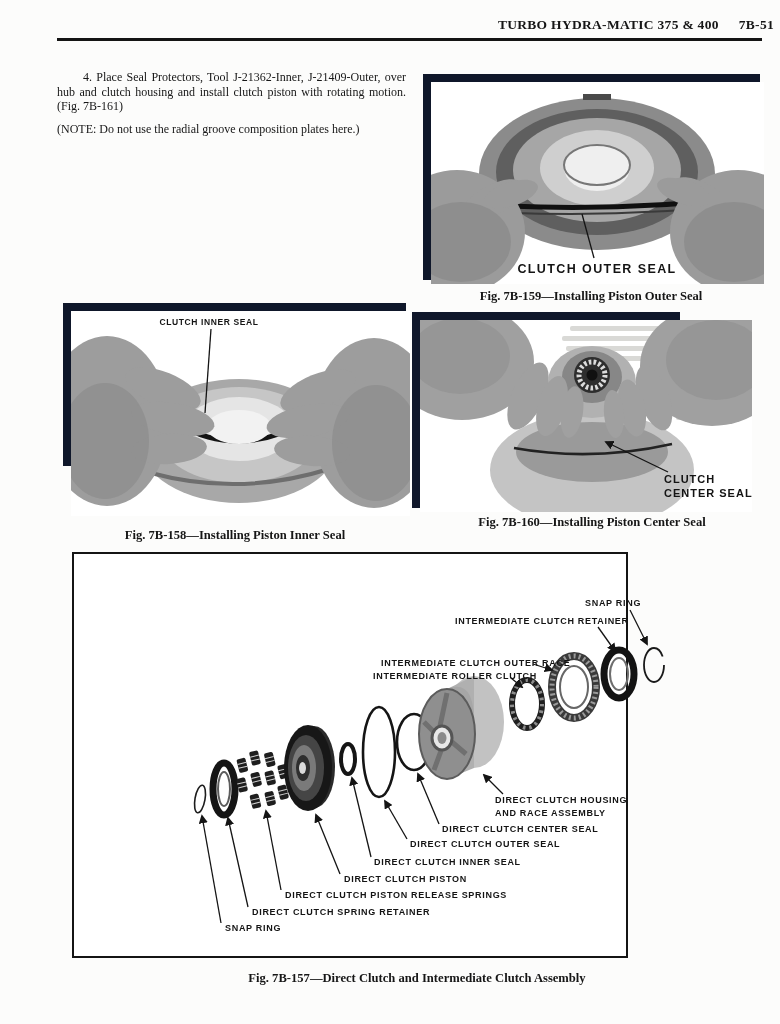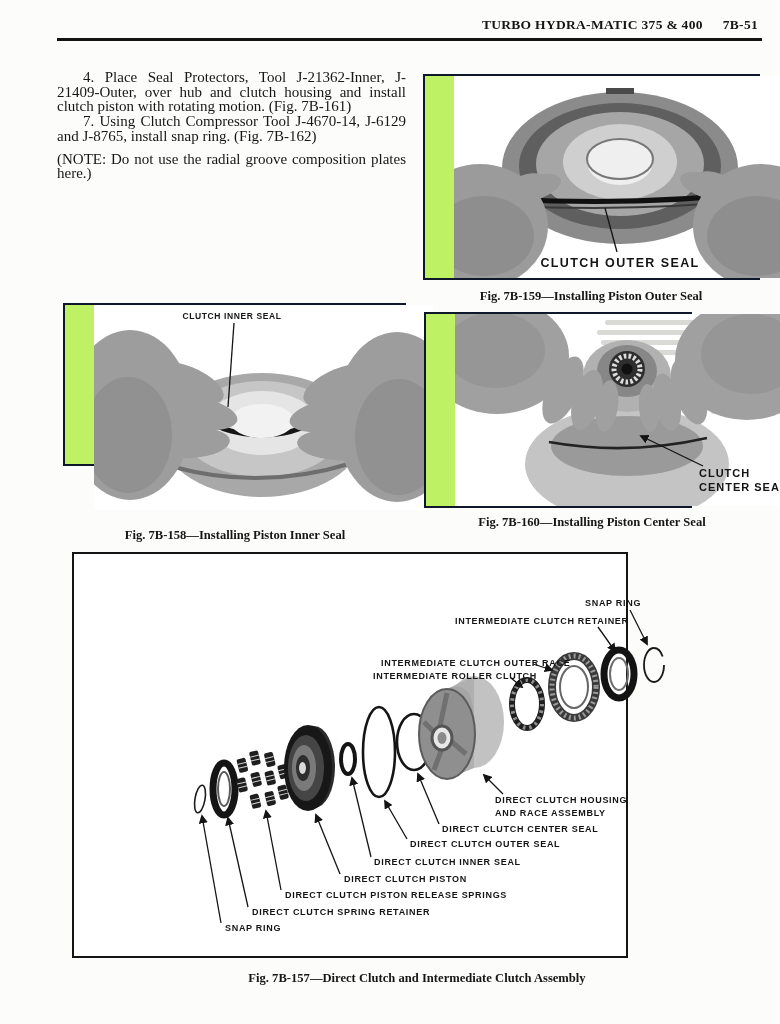--- a/index.html
+++ b/index.html
@@ -1,28 +1,28 @@
 <!DOCTYPE html>
 <html><head>
 <meta charset="utf-8">
 <style>
   html,body{margin:0;padding:0;background:#e9e9e6;}
   #page{position:relative;width:780px;height:1024px;background:#fcfcfb;overflow:hidden;
         font-family:"Liberation Serif",serif;color:#161616;}
   .abs{position:absolute;}
   
-  #hdr{top:17px;right:22px;font-weight:bold;font-size:13.5px;letter-spacing:.3px;white-space:nowrap;}
+  #hdr{top:17px;right:6px;font-weight:bold;font-size:13.5px;letter-spacing:.3px;white-space:nowrap;}
   #hdr .pgnum{margin-left:20px;}
   #hdr-rule{left:57px;top:38px;width:705px;height:3px;background:#141414;}
   
-  #bodycol{left:57px;top:70px;width:349px;font-size:15px;line-height:14.7px;text-align:justify;}
+  #bodycol{left:57px;top:70px;width:349px;font-size:12px;line-height:14.7px;text-align:justify;}
   #bodycol p{margin:0;text-indent:26px;}
   #bodycol p.note{text-indent:0;margin-top:8px;}
   
-  .photo{border:2px solid #0f172a;background:#bef264;box-sizing:border-box;padding-left:29px;}
+  .photo{border:8px solid #0f172a;background:#bef264;box-sizing:border-box;}
   .caption{font-weight:bold;font-size:12.6px;text-align:center;white-space:nowrap;}
   
   text.lbl{font-family:"Liberation Sans",sans-serif;font-weight:bold;fill:#141414;}
   text.sz9{font-size:9px;letter-spacing:.7px;}
   text.sz85{font-size:8.5px;letter-spacing:.6px;}
   text.sz12{font-size:12.5px;letter-spacing:1.4px;}
   text.sz11{font-size:11px;letter-spacing:1px;}
   .ldr{stroke:#141414;stroke-width:1.3;fill:none;}
 </style>
 </head>
@@ -38,21 +38,20 @@
     </defs>
   </svg>
 
   <div class="abs" id="hdr">
     <span>TURBO HYDRA-MATIC 375 &amp; 400</span><span class="pgnum">7B-51</span>
   </div>
   <div class="abs" id="hdr-rule"></div>
 
   <div class="abs" id="bodycol">
     <p>4. Place Seal Protectors, Tool J-21362-Inner, J-21409-Outer, over hub and clutch housing and install clutch piston with rotating motion. (Fig. 7B-161)</p>
-    <p>7. Using Clutch Compressor Tool J-4670-14, J-6129 and J-8765, install snap ring. (Fig. 7B-162)</p>
     <p class="note">(NOTE: Do not use the radial groove composition plates here.)</p>
   </div>
 
   <div class="abs photo" style="left:423px;top:74px;width:337px;height:206px;">
     <svg width="333" height="202" viewBox="0 0 333 202">
       <rect x="0" y="0" width="333" height="202" fill="#ffffff"></rect>
 
       <g>
         <ellipse cx="166" cy="92" rx="118" ry="76" fill="#8b8b8b"></ellipse>
         <ellipse cx="166" cy="90" rx="101" ry="63" fill="#5f5f5f"></ellipse>
@@ -112,21 +111,21 @@
         <ellipse cx="237" cy="110" rx="42" ry="16" transform="rotate(-10 237 110)"></ellipse>
         <ellipse cx="241" cy="140" rx="38" ry="15" transform="rotate(4 241 140)"></ellipse>
         <ellipse cx="305" cy="132" rx="44" ry="58" fill="#828282" opacity=".45"></ellipse>
       </g>
       <line class="ldr" x1="140" y1="18" x2="134" y2="102"></line>
       <text class="lbl sz85" x="138" y="14" text-anchor="middle">CLUTCH INNER SEAL</text>
     </svg>
   </div>
   <div class="abs caption" style="left:35px;top:528px;width:400px;">Fig. 7B-158—Installing Piston Inner Seal</div>
 
-  <div class="abs photo" style="left:424px;top:312px;width:268px;height:196px;">
+  <div class="abs photo" style="left:412px;top:312px;width:268px;height:196px;">
     <svg width="332" height="192" viewBox="0 0 332 192">
       <rect x="0" y="0" width="332" height="192" fill="#ffffff"></rect>
 
       <g fill="#d9d9d6">
         <rect x="150" y="6" width="176" height="5" rx="2"></rect>
         <rect x="142" y="16" width="184" height="5" rx="2"></rect>
         <rect x="146" y="26" width="180" height="5" rx="2"></rect>
         <rect x="158" y="36" width="150" height="5" rx="2"></rect>
         <rect x="250" y="66" width="70" height="4" rx="2"></rect>
         <rect x="256" y="96" width="60" height="4" rx="2"></rect>

